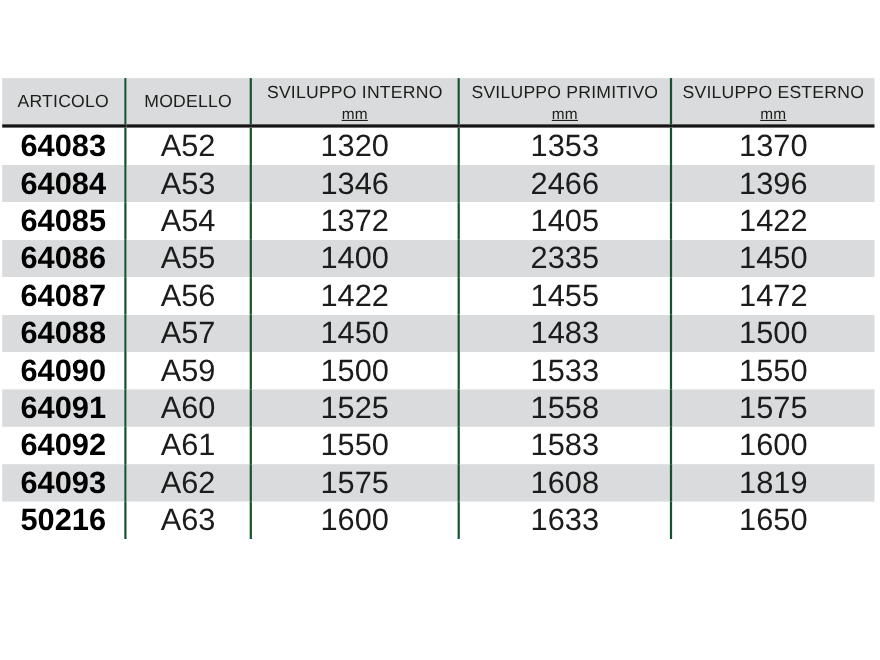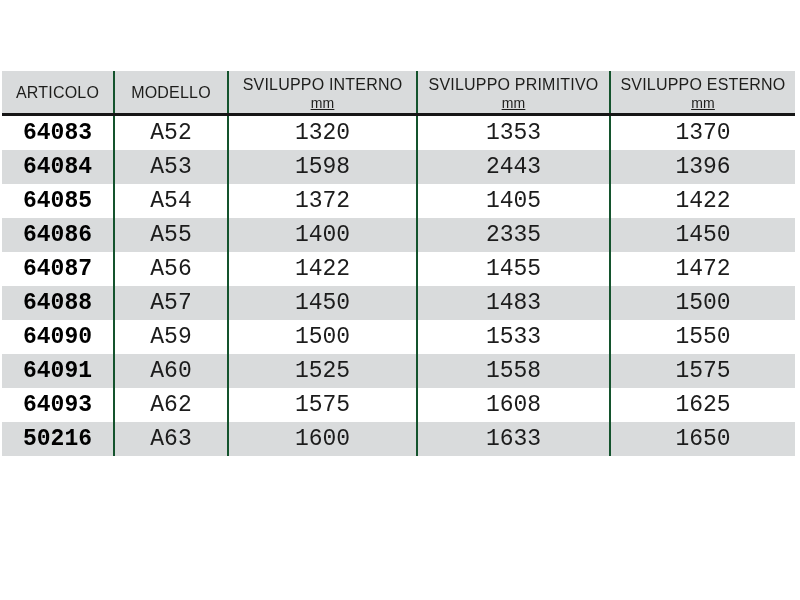--- a/index.html
+++ b/index.html
@@ -58,23 +58,22 @@
     display: block;
     font-size: 14px;
     line-height: 17px;
     text-decoration: underline;
   }
   th + th, td + td {
     border-left: 2px solid #14532d;
   }
   tbody td {
     height: 34px;
-    font-size: 23px;
+    font-size: 28px;
     background: #ffffff;
-    font-family: Liberation Mono, monospace;
   }
   tbody tr:nth-child(even) td {
     background: #d9dbdc;
   }
   tbody td.art {
     font-weight: bold;
     color: #000000;
   }
 </style>
 </head>
@@ -115,22 +114,22 @@
       <tr>
         <td class="art">64083</td>
         <td>A52</td>
         <td>1320</td>
         <td>1353</td>
         <td>1370</td>
       </tr>
       <tr>
         <td class="art">64084</td>
         <td>A53</td>
-        <td>1598</td>
-        <td>2443</td>
+        <td>1346</td>
+        <td>2466</td>
         <td>1396</td>
       </tr>
       <tr>
         <td class="art">64085</td>
         <td>A54</td>
         <td>1372</td>
         <td>1405</td>
         <td>1422</td>
       </tr>
       <tr>
@@ -162,25 +161,32 @@
         <td>1550</td>
       </tr>
       <tr>
         <td class="art">64091</td>
         <td>A60</td>
         <td>1525</td>
         <td>1558</td>
         <td>1575</td>
       </tr>
       <tr>
+        <td class="art">64092</td>
+        <td>A61</td>
+        <td>1550</td>
+        <td>1583</td>
+        <td>1600</td>
+      </tr>
+      <tr>
         <td class="art">64093</td>
         <td>A62</td>
         <td>1575</td>
         <td>1608</td>
-        <td>1625</td>
+        <td>1819</td>
       </tr>
       <tr>
         <td class="art">50216</td>
         <td>A63</td>
         <td>1600</td>
         <td>1633</td>
         <td>1650</td>
       </tr>
     </tbody>
   </table>

